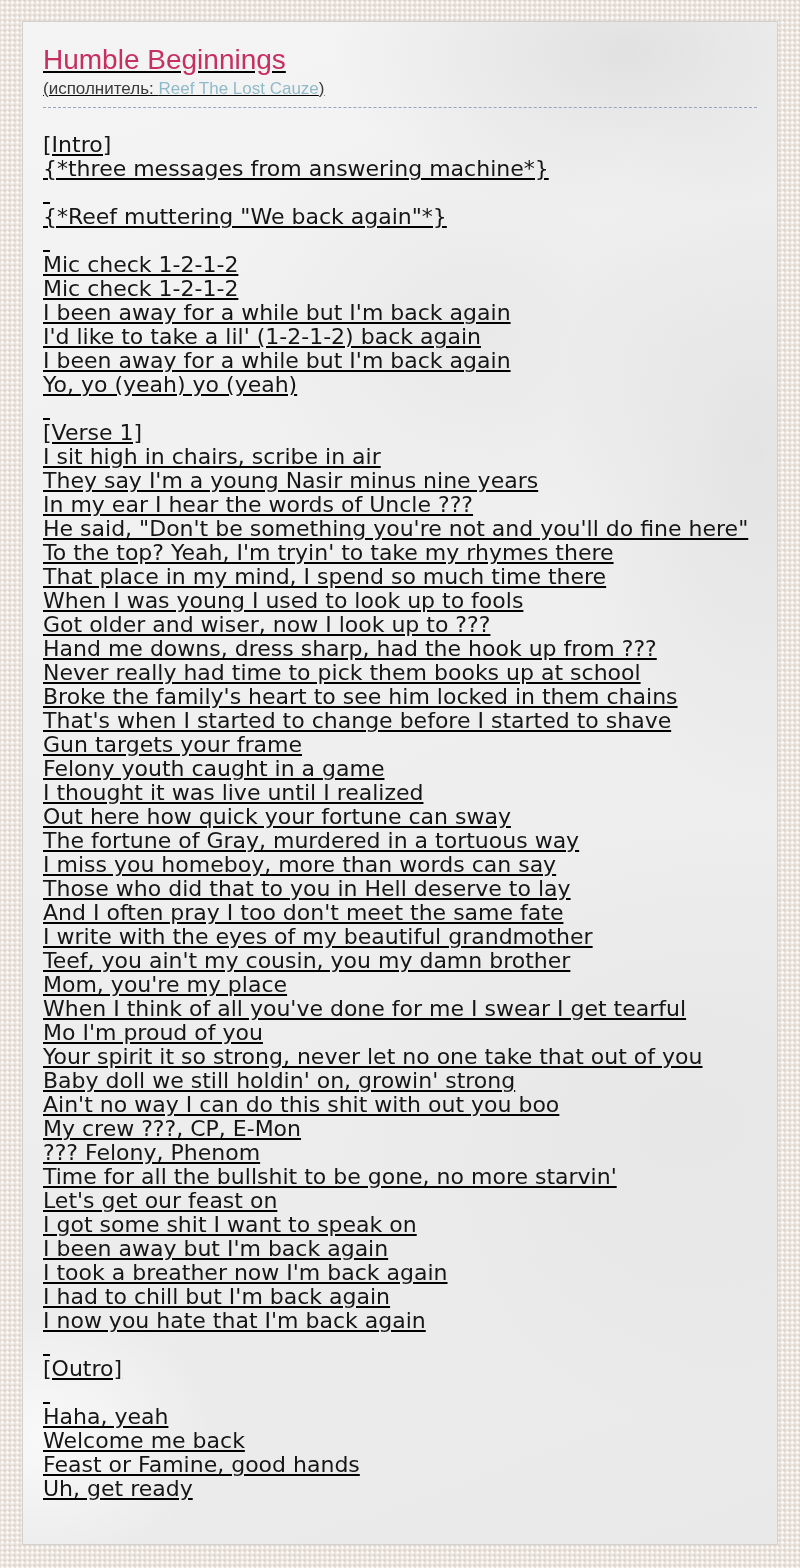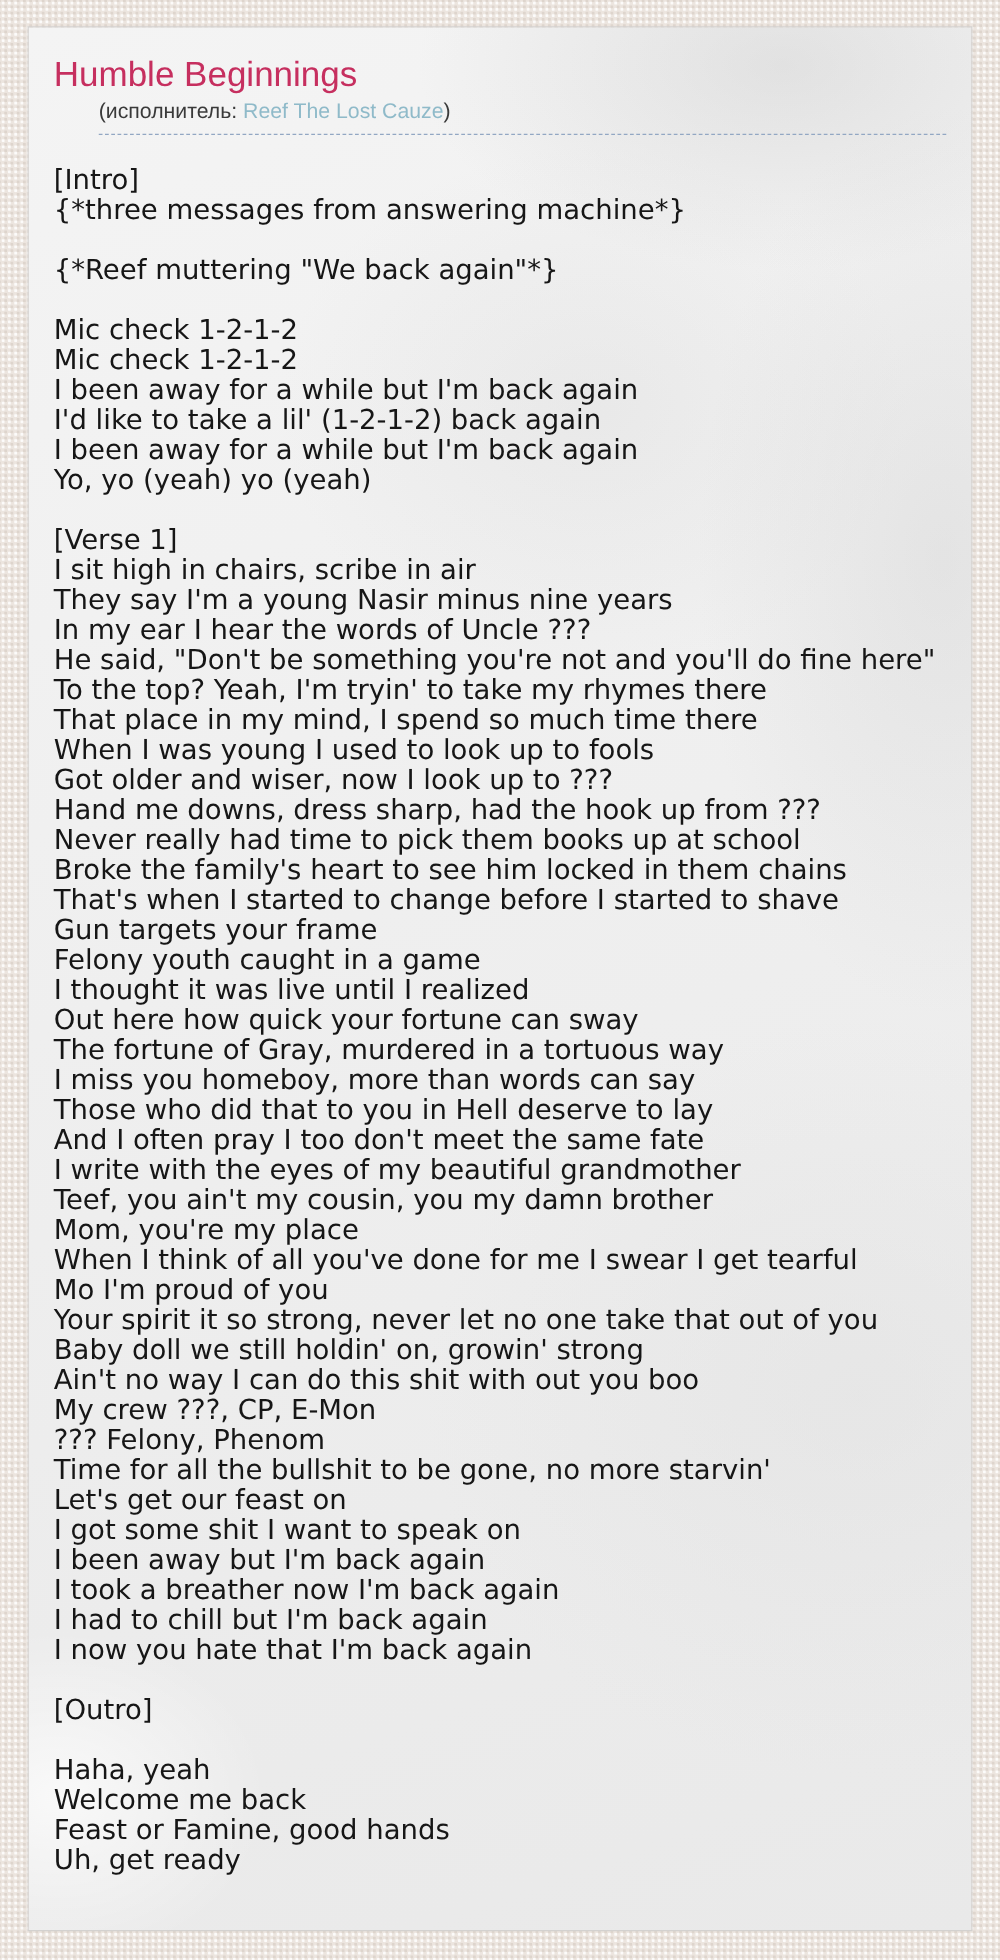--- a/index.html
+++ b/index.html
@@ -30,39 +30,39 @@
     border: 1px solid #d3d1cf;
     background:
       radial-gradient(ellipse 430px 240px at 80% 2%, rgba(186,186,186,0.30), transparent 68%),
       radial-gradient(ellipse 280px 520px at 97% 28%, rgba(196,196,196,0.28), transparent 70%),
       radial-gradient(ellipse 360px 300px at 60% 20%, rgba(208,208,208,0.25), transparent 70%),
       radial-gradient(ellipse 480px 420px at 88% 72%, rgba(222,222,222,0.40), transparent 72%),
       radial-gradient(ellipse 240px 190px at 3% 93%, rgba(255,255,255,0.70), transparent 70%),
       linear-gradient(160deg, #f4f4f4 0%, #efefef 45%, #e9e9e9 100%);
     padding: 20px 20px 24px 20px;
     overflow: hidden;
+    text-decoration: underline;
   }
 
   .page-title {
     font-family: "Liberation Sans", "DejaVu Sans", sans-serif;
     font-size: 28px;
     font-weight: 500;
     line-height: 1.15;
     color: #c62f5f;
     margin: 2px 0 2px 0;
   }
 
   .artist-line {
     font-family: "Liberation Sans", "DejaVu Sans", sans-serif;
     font-size: 17px;
     line-height: 1.3;
     color: #3a3a3a;
     padding-bottom: 7px;
     border-bottom: 1px dashed #92a7c3;
-    margin-left: 36px;
   }
 
   .artist-line a {
     color: #8fbac9;
     text-decoration: none;
     cursor: pointer;
   }
 
   .lyrics {
     margin-top: 25px;

